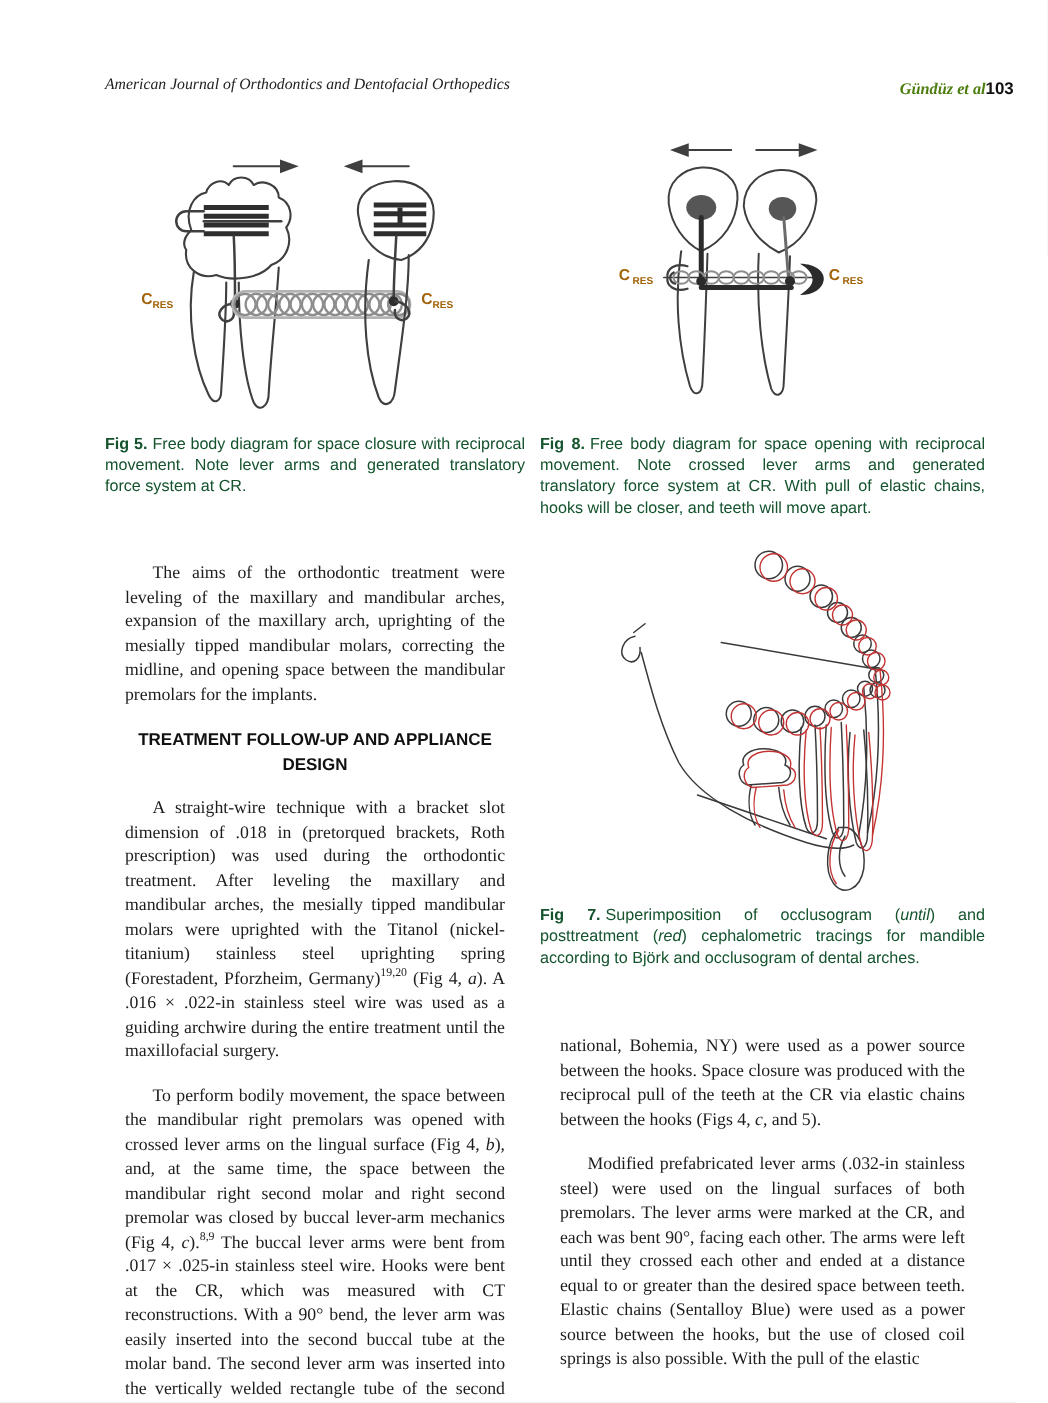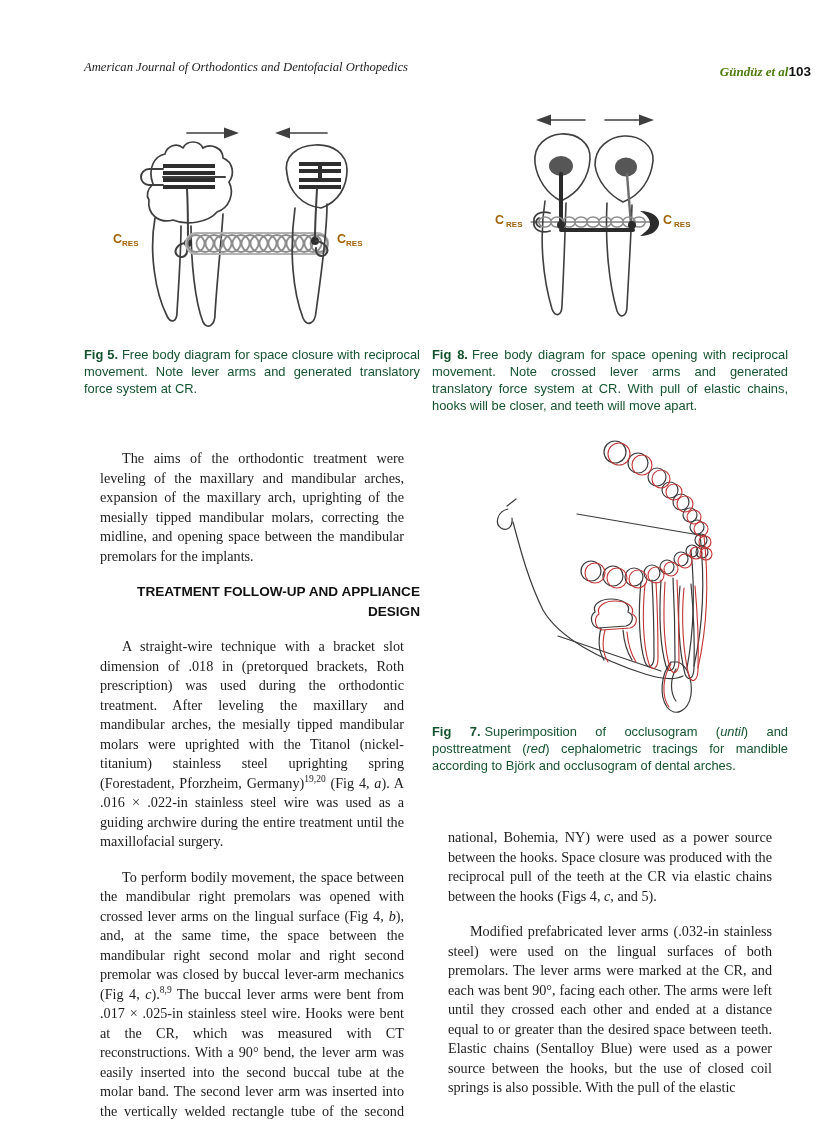--- a/index.html
+++ b/index.html
@@ -27,21 +27,21 @@
   .cap7{left:432px;top:724px;width:356px;}
   
   .bodycol{position:absolute;font-size:14.2px;line-height:19.5px;text-align:justify;color:#1c1c1c;}
   .col1{left:84px;top:433px;width:336px;}
   .col2{left:432px;top:812px;width:356px;}
   .bodycol p{margin:16px;}
   .bodycol p.ind{text-indent:22px;}
   .bodycol sup{font-size:9.5px;line-height:0;vertical-align:6px;}
   .bodycol i{font-style:italic;}
   h2.section{font-family:"Liberation Sans","DejaVu Sans",sans-serif;font-size:13.6px;line-height:19.5px;
-             font-weight:bold;color:#111;margin:8px 0 0 0;text-align:right;}
+             font-weight:bold;color:#111;margin:8px 0 0 0;text-align:center;}
 </style>
 </head>
 <body>
 
 <div class="page">
 
   <div class="header-left">
     <div>American Journal of Orthodontics and Dentofacial Orthopedics</div>
   </div>
   <div class="header-right">

